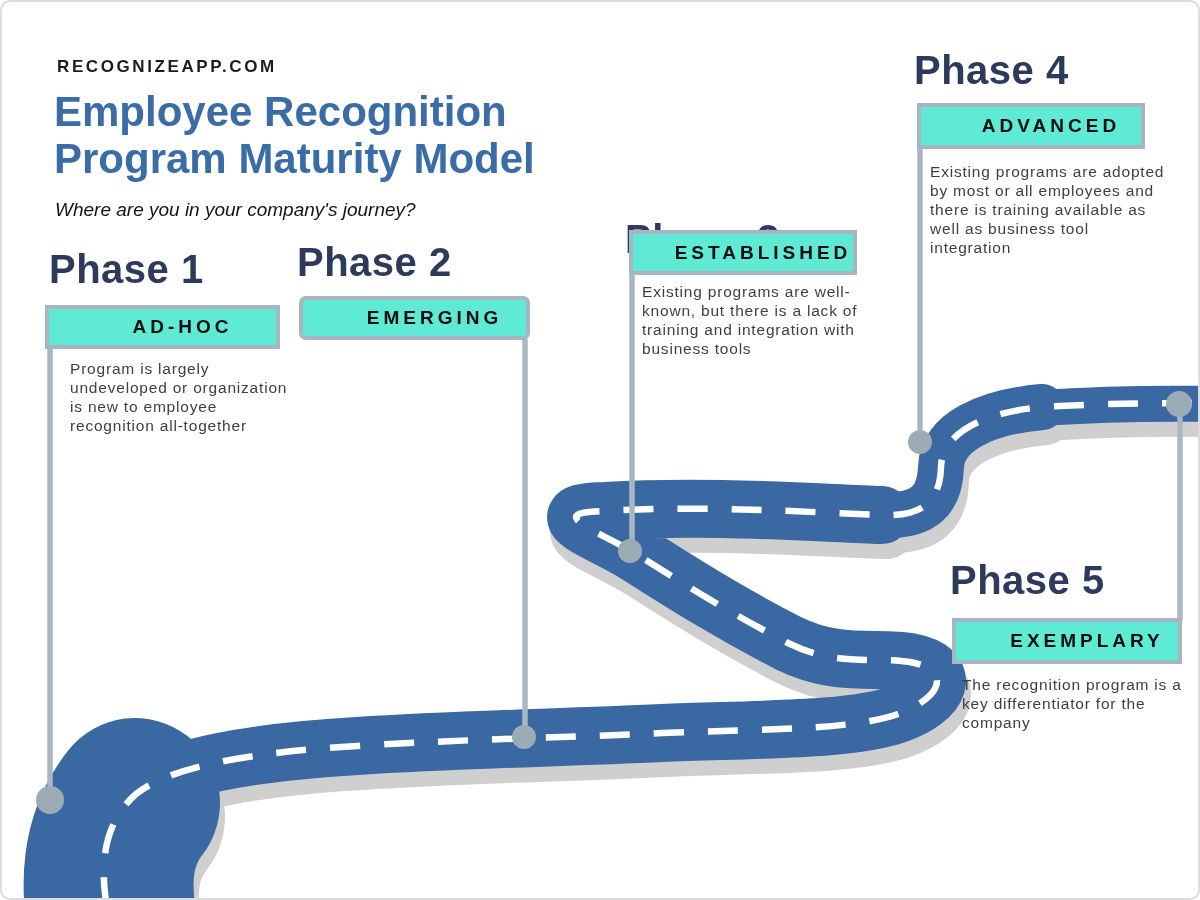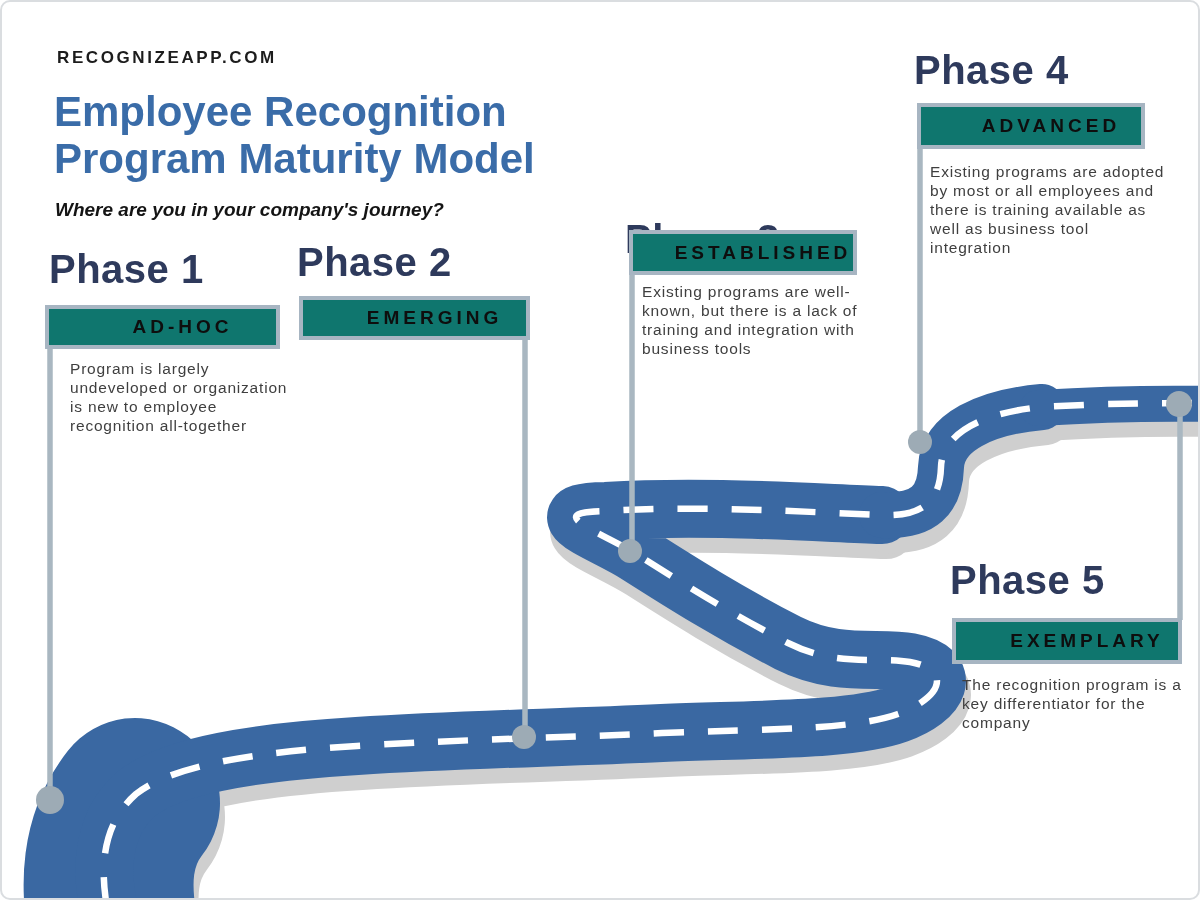--- a/index.html
+++ b/index.html
@@ -9,55 +9,55 @@
     width:1200px;height:900px;
     background:#ffffff;
     border:2px solid #dadde0;
     border-radius:10px;
     overflow:hidden;
     font-family:"Liberation Sans", sans-serif;
   }
   .road-svg{position:absolute;left:0;top:0;width:1200px;height:900px;}
 
   .brand{
-    position:absolute;left:55px;top:46px;
+    position:absolute;left:55px;top:55px;
     font-size:17px;font-weight:bold;letter-spacing:2.6px;color:#1c1c1c;
   }
   .title{
     position:absolute;left:52px;top:86px;width:580px;
     font-size:42px;line-height:1.13;font-weight:bold;color:#3a6ca8;
   }
   .subtitle{
     position:absolute;left:53px;top:197px;width:560px;
-    font-size:19px;font-style:italic;font-weight:bold;color:#141414;
+    font-size:19px;font-style:italic;font-weight:normal;color:#141414;
   }
   .phase-heading{
     position:absolute;
     font-size:40px;font-weight:bold;color:#2e3a5c;letter-spacing:0.5px;
   }
   .phase-box{
     position:absolute;
-    background:#0f766e;
+    background:#5eead4;
     border:4px solid #a7b5c2;
     display:flex;align-items:center;justify-content:center;padding-left:40px;
   }
   .phase-box span{
     font-size:19px;font-weight:bold;letter-spacing:4px;color:#0e0e0e;
   }
   .phase-desc{
     position:absolute;
     font-size:15.5px;line-height:1.22;letter-spacing:0.8px;color:#3f3f3f;
   }
   
   .p1-heading{left:47px;top:245px;}
   .p1-box{left:43px;top:303px;width:235px;height:44px;}
   .p1-desc{left:68px;top:358px;width:228px;}
   
   .p2-heading{left:295px;top:238px;}
-  .p2-box{left:297px;top:294px;width:231px;height:44px;}
+  .p2-box{left:297px;top:294px;width:231px;height:44px;border-radius:7px;}
   .p2-desc{left:299px;top:352px;width:232px;}
   
   .p3-heading{left:623px;top:168px;margin-top:47px;}
   .p3-box{left:627px;top:228px;width:228px;height:45px;}
   .p3-desc{left:640px;top:281px;width:238px;}
   
   .p4-heading{left:912px;top:46px;}
   .p4-box{left:915px;top:101px;width:228px;height:46px;}
   .p4-desc{left:928px;top:161px;width:242px;}
   

